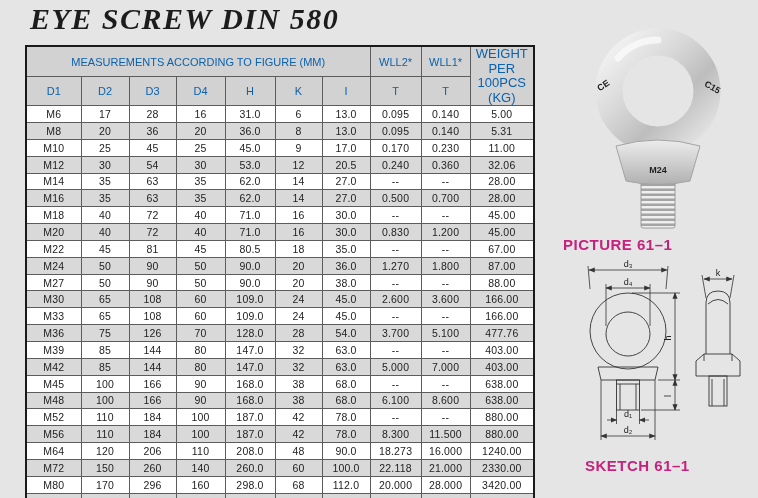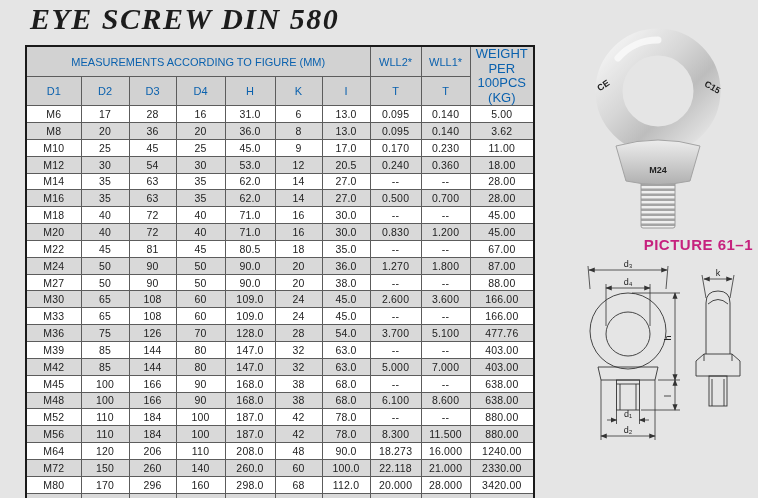--- a/index.html
+++ b/index.html
@@ -21,21 +21,21 @@
   table{border:2px solid #1a1a1a;}
   thead th{background:#d2d2d2;color:#0a61ae;font-weight:normal;font-size:11px;height:20px;}
   th.weight-h{font-size:13px;line-height:1.12;white-space:pre-line;}
   tbody td{font-size:10.5px;color:#222;height:15.85px;letter-spacing:0.2px;}
   tbody tr.shade td{background:#d9d9d9;}
 
   
   #picture-box{position:absolute;left:563px;top:26px;width:190px;height:210px;}
   #sketch-box{position:absolute;left:585px;top:258px;width:165px;height:198px;}
   .caption{position:absolute;font-weight:bold;font-size:15px;color:#c6217e;
-           text-align:right;letter-spacing:0.5px;white-space:nowrap;}
+           text-align:left;letter-spacing:0.5px;white-space:nowrap;}
   #picture-caption{left:563px;top:236px;width:190px;}
   #sketch-caption{left:585px;top:457px;width:165px;}
 
   .dim-label{font-size:9px;fill:#222;font-family:"Liberation Sans","DejaVu Sans",sans-serif;}
   .sk{stroke:#333;stroke-width:0.9;fill:none;}
   .dim{stroke:#333;stroke-width:0.8;fill:none;}
 </style>
 </head>
 <body>
 
@@ -95,21 +95,21 @@
           <tr class="shade">
             <td>M8</td>
             <td>20</td>
             <td>36</td>
             <td>20</td>
             <td>36.0</td>
             <td>8</td>
             <td>13.0</td>
             <td>0.095</td>
             <td>0.140</td>
-            <td>3.62</td>
+            <td>5.31</td>
           </tr>
           <tr>
             <td>M10</td>
             <td>25</td>
             <td>45</td>
             <td>25</td>
             <td>45.0</td>
             <td>9</td>
             <td>17.0</td>
             <td>0.170</td>
@@ -119,21 +119,21 @@
           <tr class="shade">
             <td>M12</td>
             <td>30</td>
             <td>54</td>
             <td>30</td>
             <td>53.0</td>
             <td>12</td>
             <td>20.5</td>
             <td>0.240</td>
             <td>0.360</td>
-            <td>18.00</td>
+            <td>32.06</td>
           </tr>
           <tr>
             <td>M14</td>
             <td>35</td>
             <td>63</td>
             <td>35</td>
             <td>62.0</td>
             <td>14</td>
             <td>27.0</td>
             <td>--</td>
@@ -461,14 +461,15 @@
       <rect x="124" y="118" width="18" height="30" class="sk" fill="#fff"></rect>
       <line x1="127" y1="121" x2="127" y2="148" class="sk"></line>
       <line x1="139" y1="121" x2="139" y2="148" class="sk"></line>
 
       <line x1="121" y1="40" x2="117" y2="17" class="dim"></line>
       <line x1="145" y1="40" x2="149" y2="17" class="dim"></line>
       <line x1="119" y1="21" x2="147" y2="21" class="dim" marker-start="url(#arr)" marker-end="url(#arr)"></line>
       <text x="133" y="18" text-anchor="middle" class="dim-label">k</text>
     </svg>
   </div>
+  <div id="sketch-caption" class="caption">SKETCH 61–1</div>
 
 </div>
 
 </body></html>

